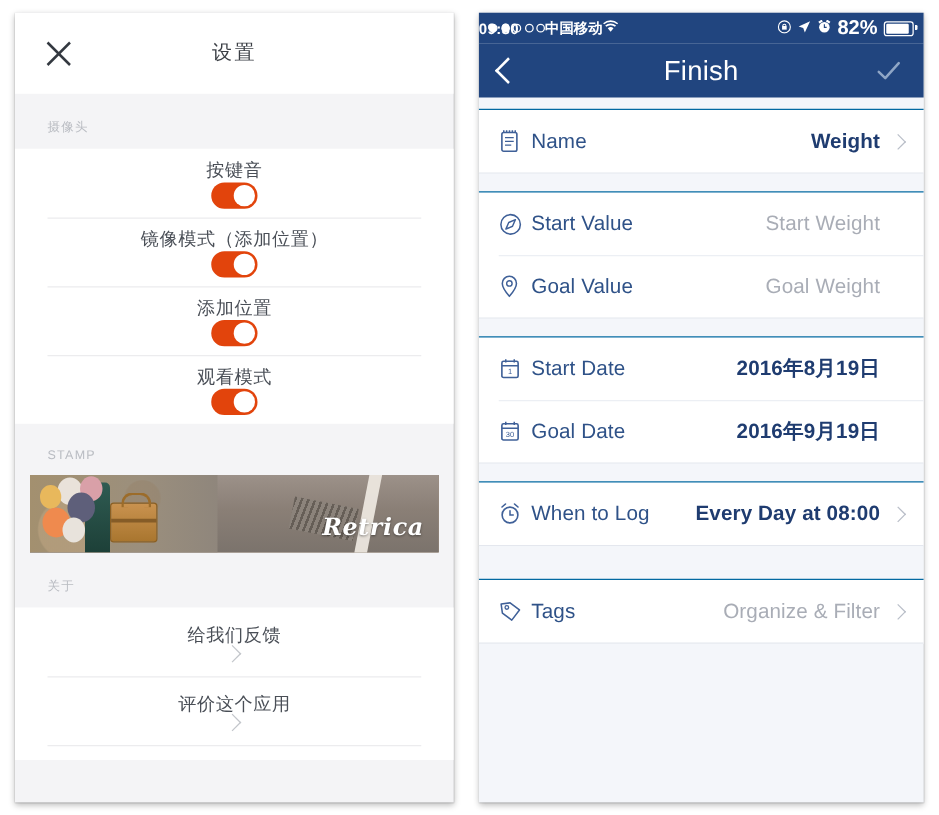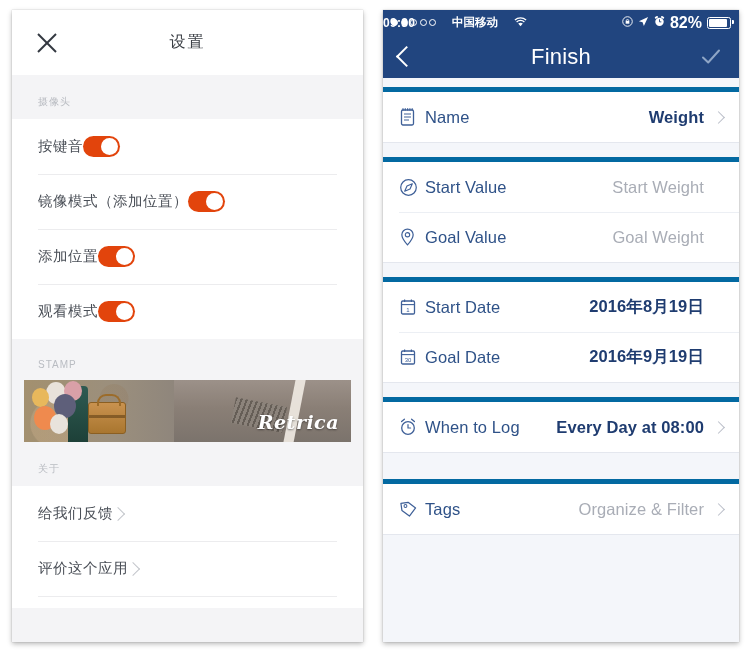--- a/index.html
+++ b/index.html
@@ -35,22 +35,22 @@
   .l-title {
     width:100%; text-align:center;
     font-size:16px; color:#3b3f45; letter-spacing:2px;
   }
   .l-section-label {
     font-size:10px; color:#b9bcc2; letter-spacing:1px;
     padding: 20px 0 10px 26px;
   }
   .l-card { background:#ffffff; }
   .l-row {
-    display:flex; align-items:center; justify-content:flex-start;
-    height:55px; margin:0 26px; position:relative;
+    display:flex; align-items:center; justify-content:center;
+    height:55px; margin:0 26px; position:relative;flex-direction:column;
   }
   .l-row + .l-row::before {
     content:""; position:absolute; left:0; right:0; top:0; height:1px;
     background:#ececee;
   }
   .l-row-label { font-size:14.5px; color:#4a4f57; letter-spacing:.5px; }
 
   .toggle {
     width:37px; height:21px; border-radius:11px;
     background:#e2440c; position:relative; flex:none;
@@ -124,21 +124,21 @@
   
   #panel-right {
     left: 383px; top: 10px; width: 356px; height: 632px;
     background:#f4f6fa;
   }
   .r-status {
     height:25px; background:#21457f; color:#ffffff;
     display:flex; align-items:center; font-size:11.5px;
     padding:0 8px; position:relative;
   }
-  .r-status .left { display:flex; align-items:center; gap:16px; }
+  .r-status .left { display:flex; align-items:center; gap:0; }
   .r-status .dots { display:flex; align-items:center; gap:2.5px; }
   .r-status .dots i {
     width:5px; height:5px; border-radius:50%; display:block;
     border:1px solid #ffffff; background:transparent;
   }
   .r-status .dots i.on { background:#ffffff; }
   .r-status .carrier { font-size:11.5px; font-weight:bold; }
   .r-status .time {
     position:absolute; left:0; right:15px; text-align:left;
     font-size:12px; font-weight:bold; letter-spacing:.3px;
@@ -165,21 +165,21 @@
   .r-back { position:absolute; left:16px; width:13px; height:13px;
     border-left:2.6px solid #fff; border-bottom:2.6px solid #fff;
     transform: rotate(45deg); }
   .r-nav-title {
     width:100%; text-align:center; color:#ffffff;
     font-size:22px; letter-spacing:.2px;
   }
   .r-check { position:absolute; right:18px; width:20px; height:20px; }
 
   .r-gap { height:14px; background:#f4f6fa; }
-  .r-card { background:#ffffff; border-top:5px solid #0369a1; border-bottom:1px solid #e4e7ee; }
+  .r-card { background:#ffffff; border-top:1px solid #0369a1; border-bottom:1px solid #e4e7ee; }
   .r-row {
     display:flex; align-items:center; height:50px; padding:0 16px;
     position:relative;
   }
   .r-row + .r-row::before {
     content:""; position:absolute; left:16px; right:0; top:0; height:1px; background:#eceff4;
   }
   .r-icon { width:26px; flex:none; display:flex; align-items:center; justify-content:flex-start; color:#3f6098; }
   .r-icon svg { display:block; }
   .r-label { font-size:16.5px; color:#2f5288; letter-spacing:.1px; }

